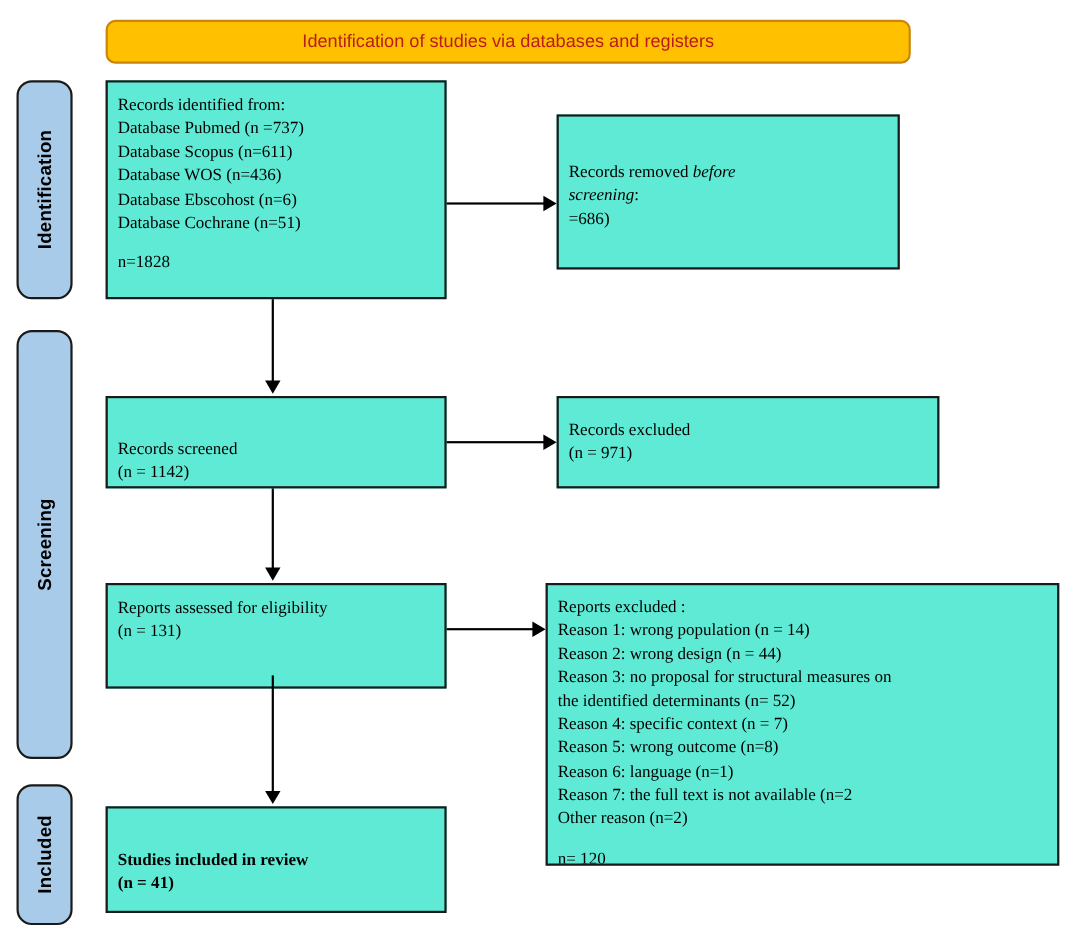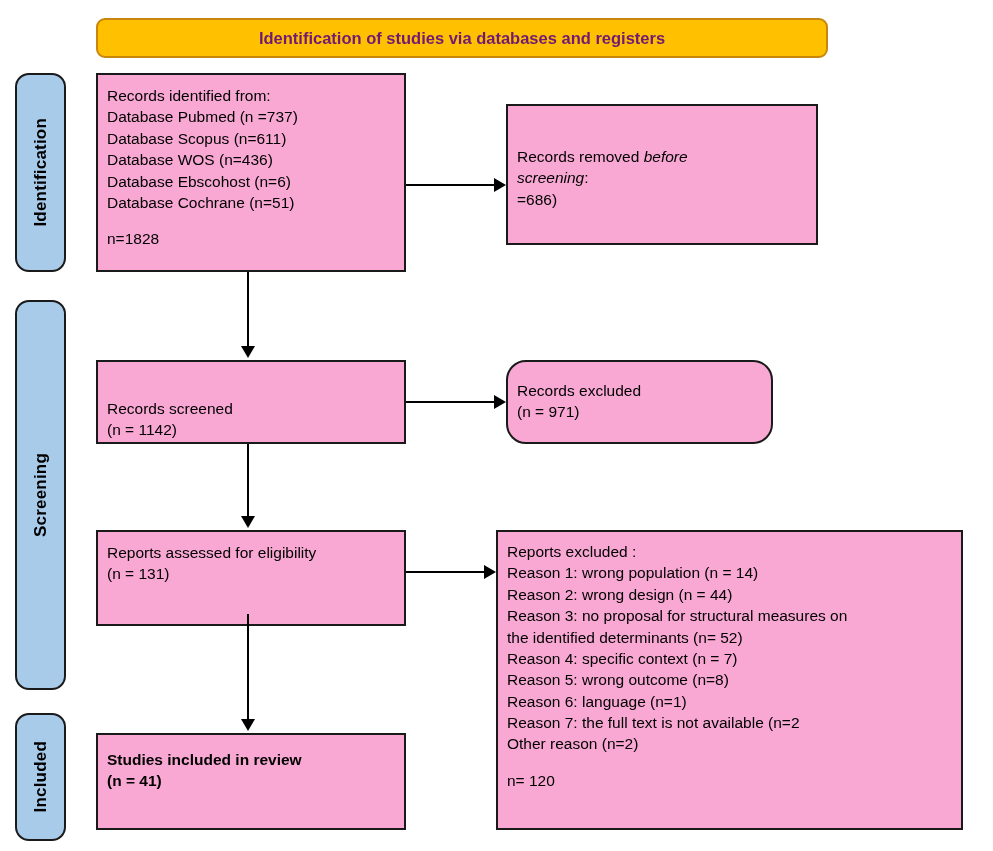--- a/index.html
+++ b/index.html
@@ -47,36 +47,37 @@
   
   .banner {
     position: absolute;
     background: #ffc000;
     border: 2px solid #c8860d;
     border-radius: 9px;
     box-sizing: border-box;
     display: flex;
     align-items: center;
     justify-content: center;
-    font-weight: bold;
+    font-weight: normal;
     font-size: 16.5px;
-    color: #701a75;
+    color: #b91c1c;
   }
 
   
   .flow-box {
     position: absolute;
-    background: #f9a8d4;
+    background: #5eead4;
     border: 2px solid #1a1a1a;
     box-sizing: border-box;
     padding: 10px 9px 8px 9px;
     font-size: 15.5px;
     line-height: 1.38;
     color: #000000;
     overflow: hidden;
+    font-family: Liberation Serif, serif;
   }
   .flow-box.bold { font-weight: bold; }
   .flow-box .line { white-space: pre-wrap; }
   .flow-box .spacer { height: 15px; }
 
   
   .conn {
     position: absolute;
     background: #000000;
   }
@@ -133,46 +134,46 @@
     <div class="line"><span>Records removed </span><i>before</i></div>
     <div class="line"><i>screening</i><span>:</span></div>
     <div class="line">=686)</div>
   </div>
 
   <div class="flow-box" style="left:96px; top:360px; width:310px; height:84px; padding-top:36px;">
     <div class="line">Records screened</div>
     <div class="line">(n = 1142)</div>
   </div>
 
-  <div class="flow-box" style="left:506px; top:360px; width:267px; height:84px; padding-top:18px;border-radius:20px;">
+  <div class="flow-box" style="left:506px; top:360px; width:348px; height:84px; padding-top:18px;">
     <div class="line">Records excluded</div>
     <div class="line">(n = 971)</div>
   </div>
 
   <div class="flow-box" style="left:96px; top:530px; width:310px; height:96px; ">
     <div class="line">Reports assessed for eligibility</div>
     <div class="line">(n = 131)</div>
   </div>
 
-  <div class="flow-box" style="left:496px; top:530px; width:467px; height:300px; padding-top:9px;">
+  <div class="flow-box" style="left:496px; top:530px; width:467px; height:257px; padding-top:9px;">
     <div class="line">Reports excluded :</div>
     <div class="line">Reason 1: wrong population (n = 14)</div>
     <div class="line">Reason 2: wrong design (n = 44)</div>
     <div class="line">Reason 3: no proposal for structural measures on</div>
     <div class="line">the identified determinants (n= 52)</div>
     <div class="line">Reason 4: specific context (n = 7)</div>
     <div class="line">Reason 5: wrong outcome (n=8)</div>
     <div class="line">Reason 6: language (n=1)</div>
     <div class="line">Reason 7: the full text is not available (n=2</div>
     <div class="line">Other reason (n=2)</div>
     <div class="spacer"></div>
     <div class="line">n= 120</div>
   </div>
 
-  <div class="flow-box bold" style="left:96px; top:733px; width:310px; height:97px; padding-top:14px;">
+  <div class="flow-box bold" style="left:96px; top:733px; width:310px; height:97px; padding-top:36px;">
     <div class="line">Studies included in review</div>
     <div class="line">(n = 41)</div>
   </div>
 
   <div class="conn conn-h" style="left:406px; top:184px; width:92px;"></div>
   <div class="arrowhead-right" style="left:494px; top:178px;"></div>
 
   <div class="conn conn-v" style="left:247px; top:272px; height:76px;"></div>
   <div class="arrowhead-down" style="left:241px; top:346px;"></div>
 

